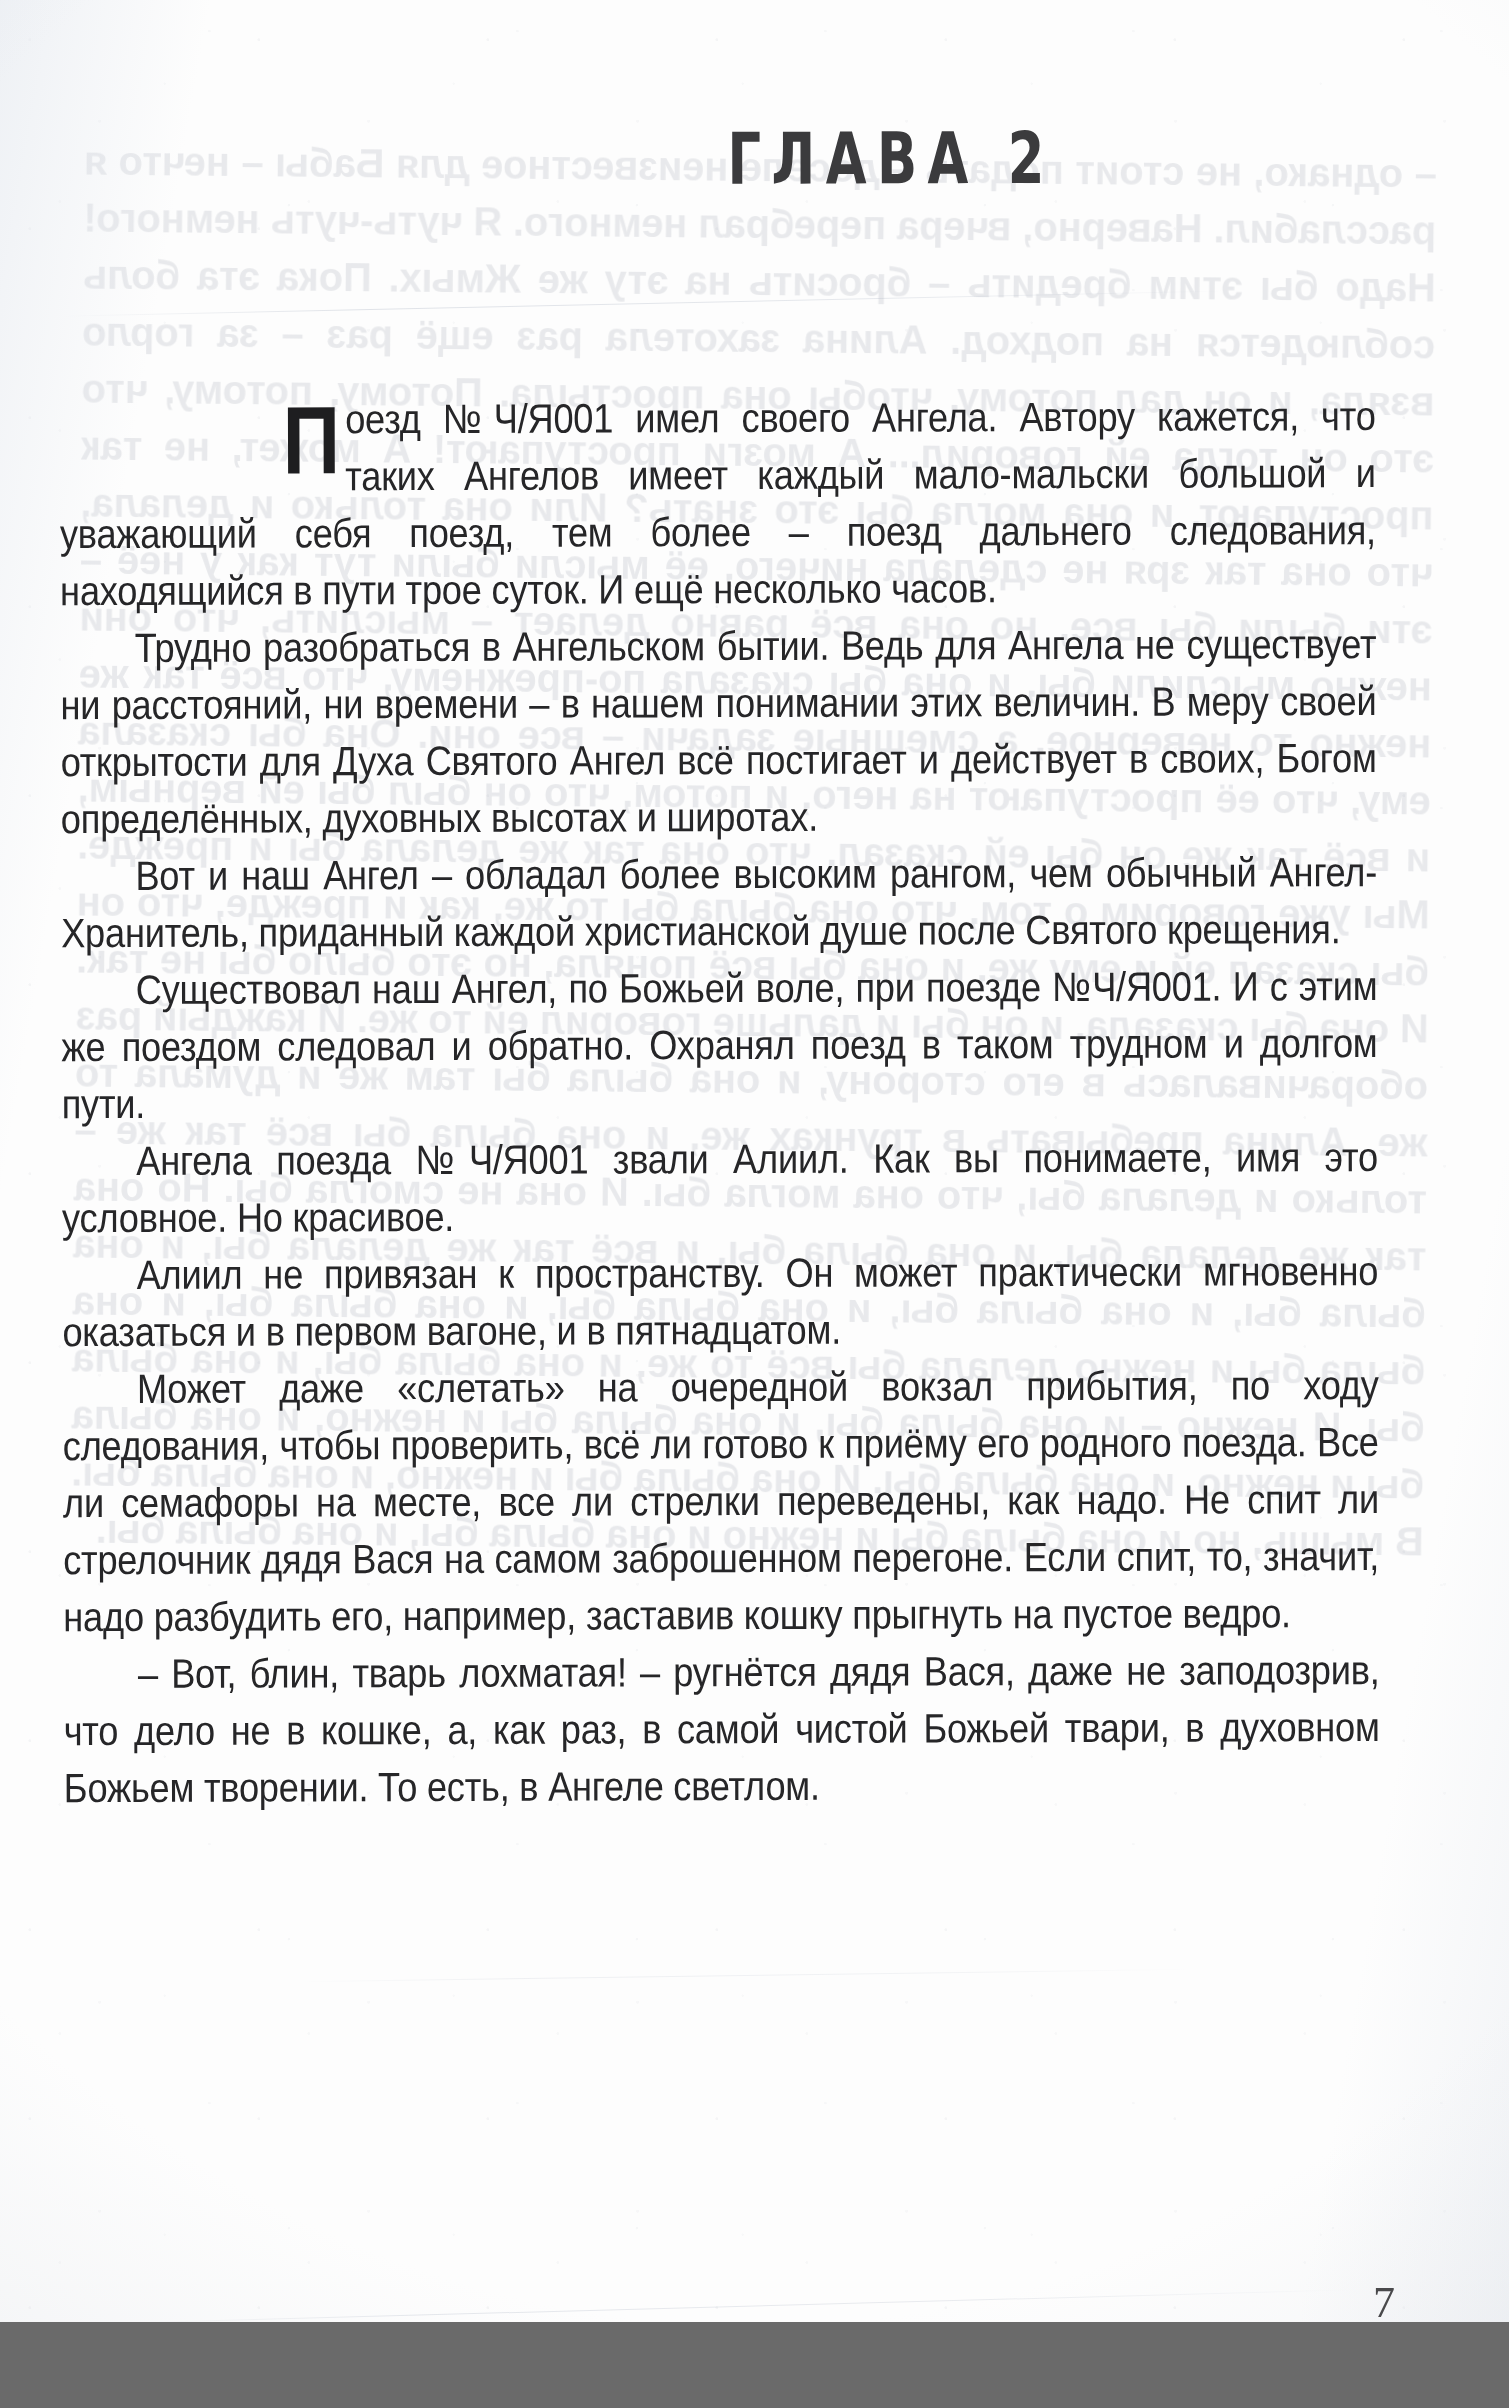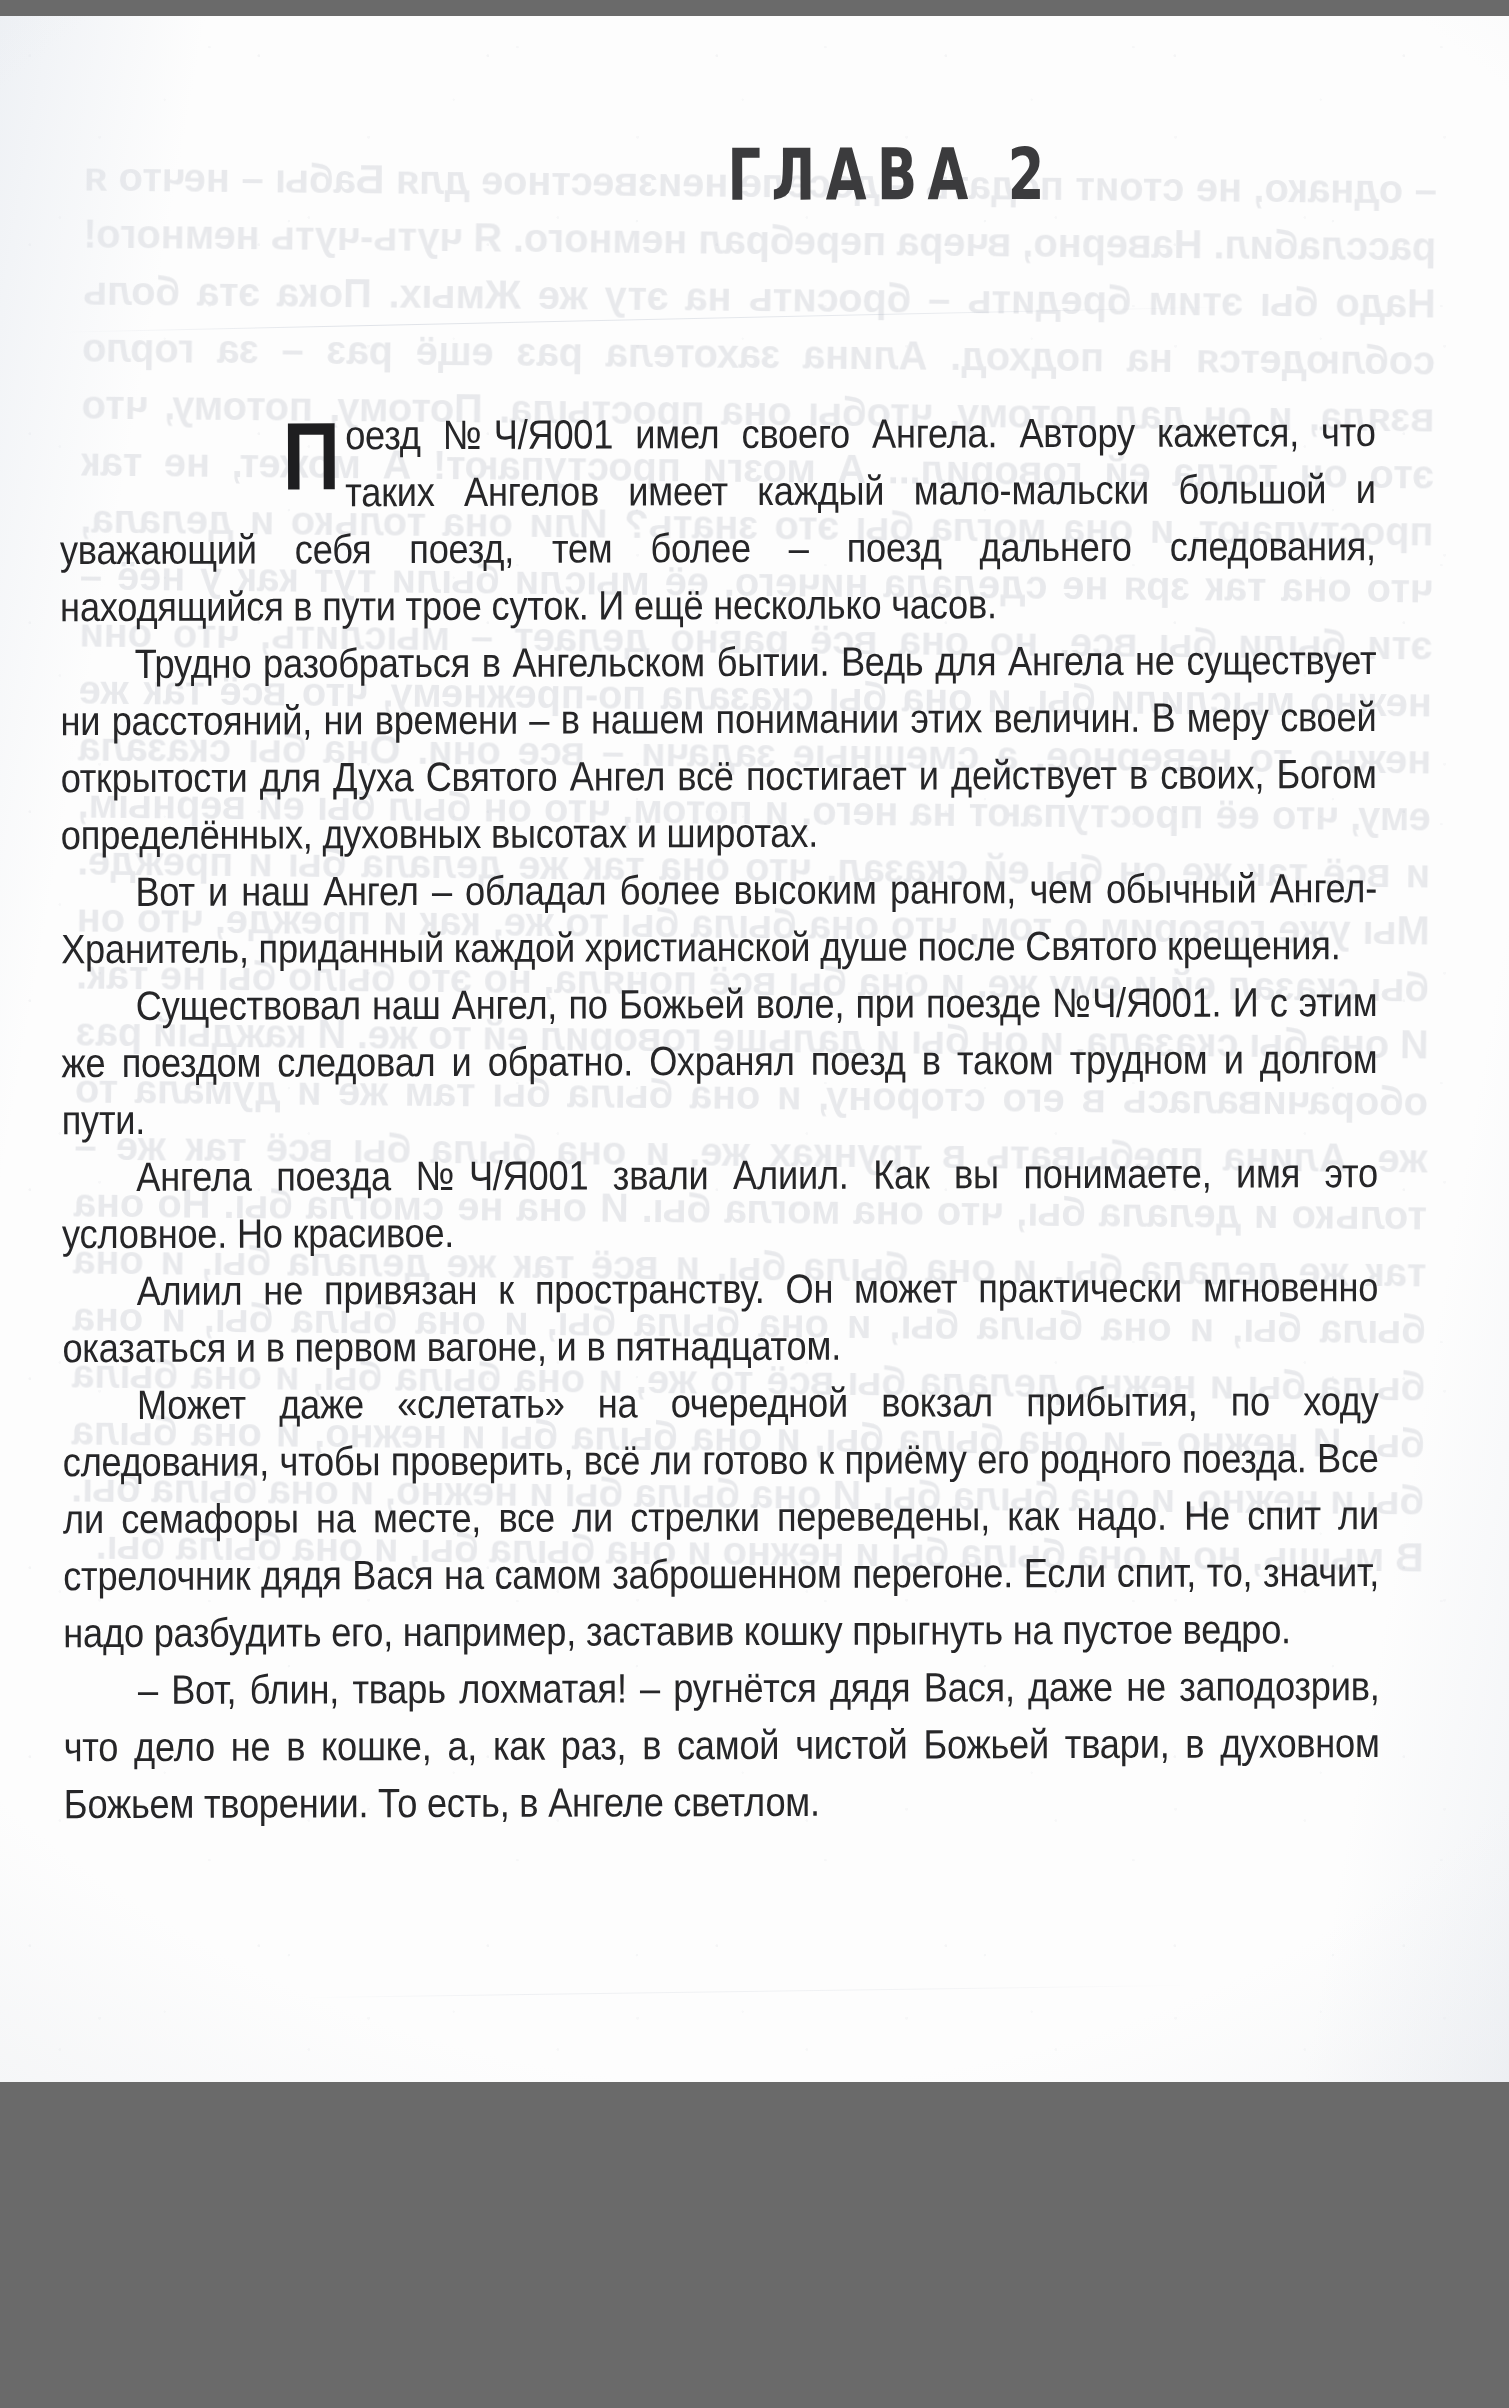--- a/index.html
+++ b/index.html
@@ -5,22 +5,22 @@
 <style>
   html, body {
     margin: 0;
     padding: 0;
     background: #6a6a6a;
   }
 
   .page {
     position: relative;
     width: 1509px;
-    height: 2066px;
-    margin: 16px auto;
+    height: 2322px;
+    margin: 0 auto;
     background: #fdfdfd;
     overflow: hidden;
     font-family: "Liberation Sans", "DejaVu Sans", sans-serif;
   }
 
   
   .paper-tint {
     position: absolute;
     inset: 0;
     background:

